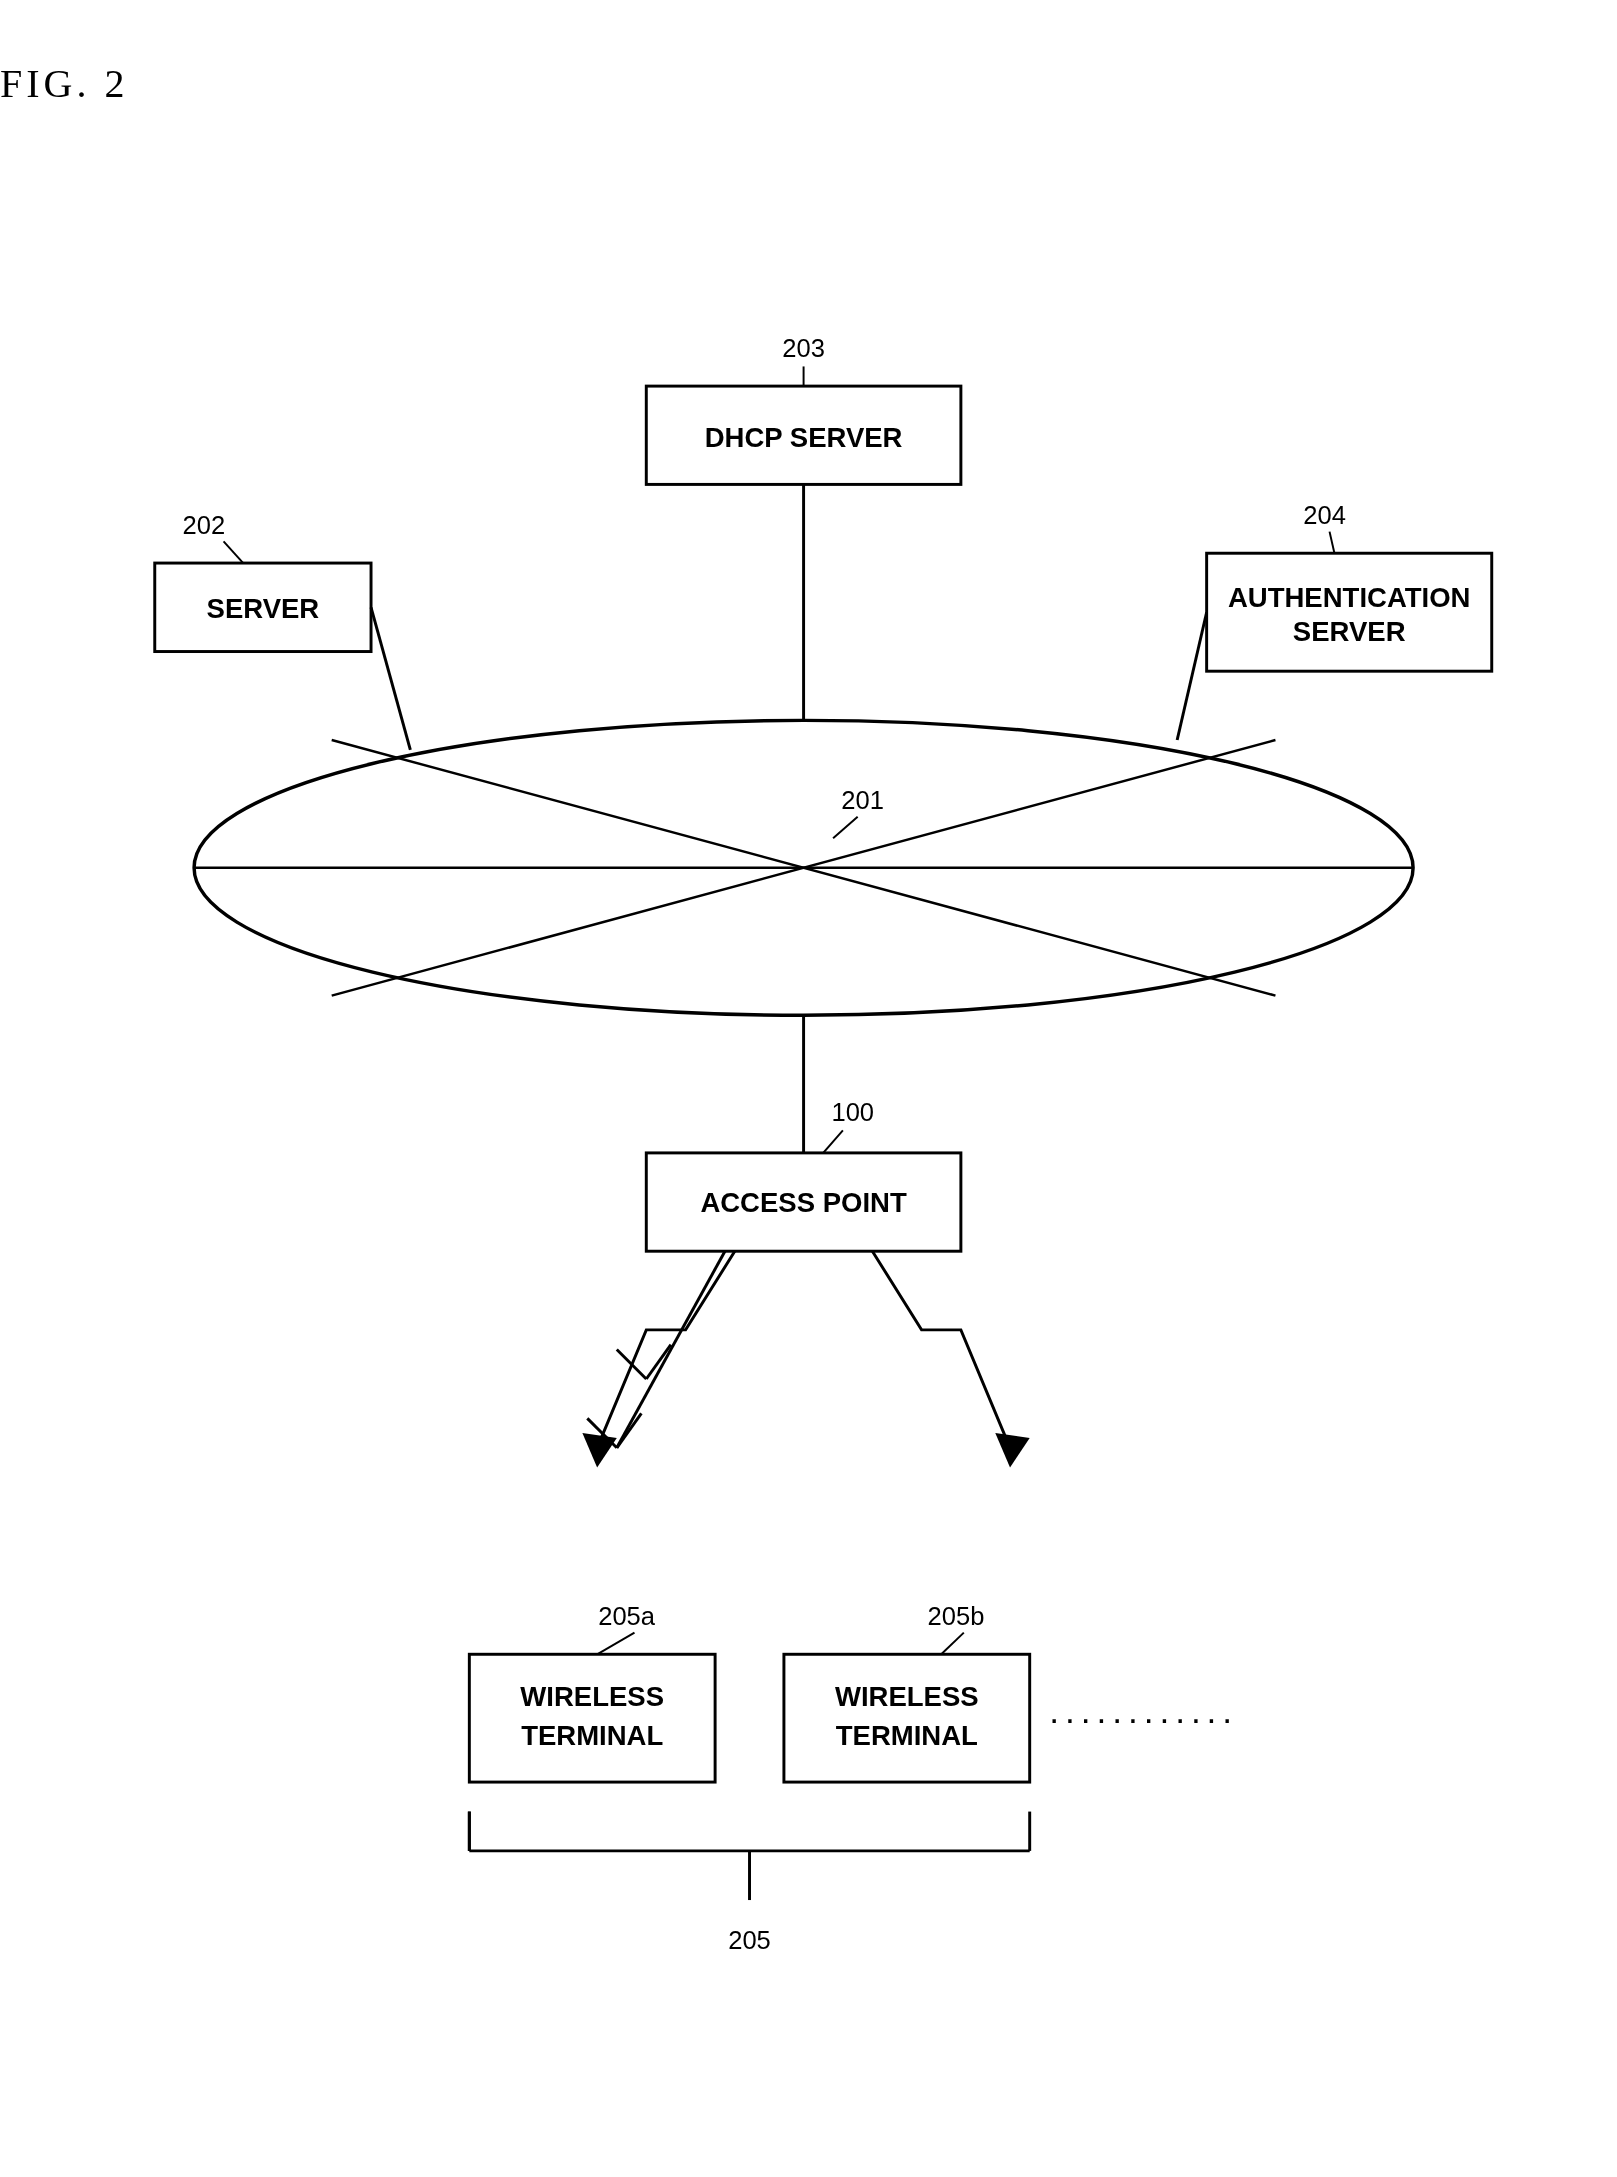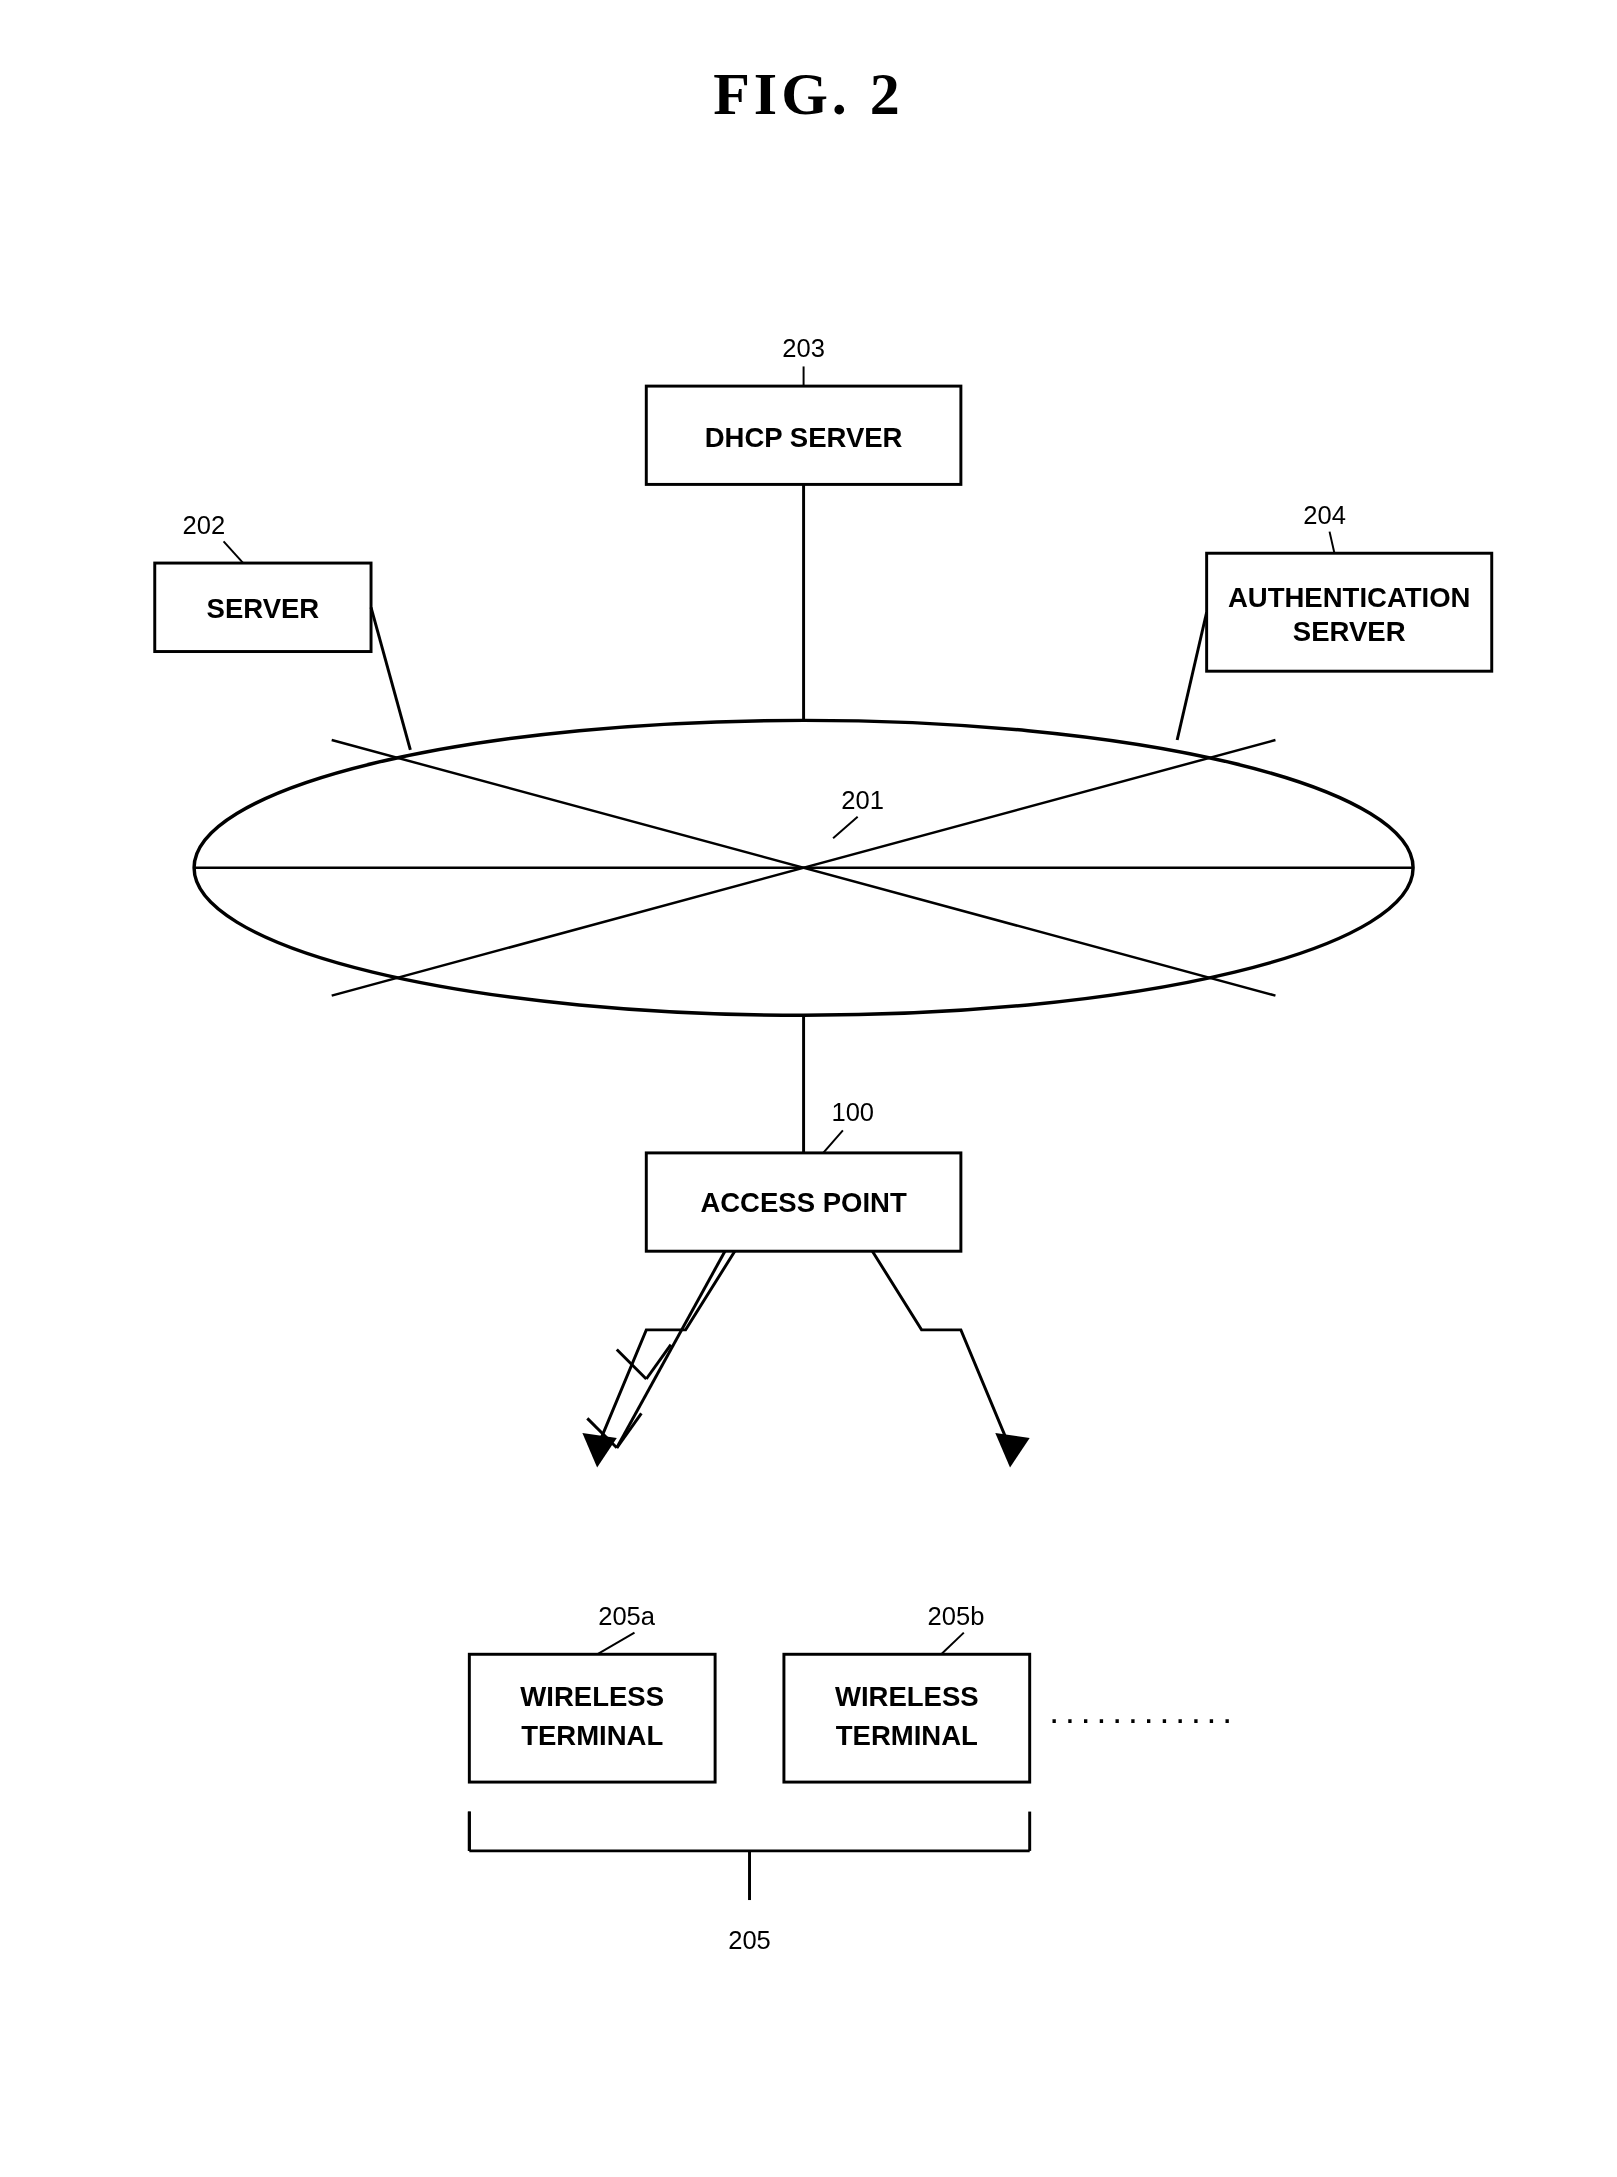--- a/index.html
+++ b/index.html
@@ -6,23 +6,23 @@
     body {
       background: #fff;
       font-family: 'Times New Roman', Times, serif;
       width: 1617px;
       height: 2177px;
       position: relative;
       overflow: hidden;
     }
 
     .page-title {
-      text-align: center;
-      font-size: 60px;
-      font-weight: bold;
+      text-align: left;
+      font-size: 40px;
+      font-weight: normal;
       padding-top: 60px;
       letter-spacing: 4px;
     }
 
     .diagram-container {
       position: absolute;
       top: 160px;
       left: 80px;
       right: 80px;
       bottom: 100px;

